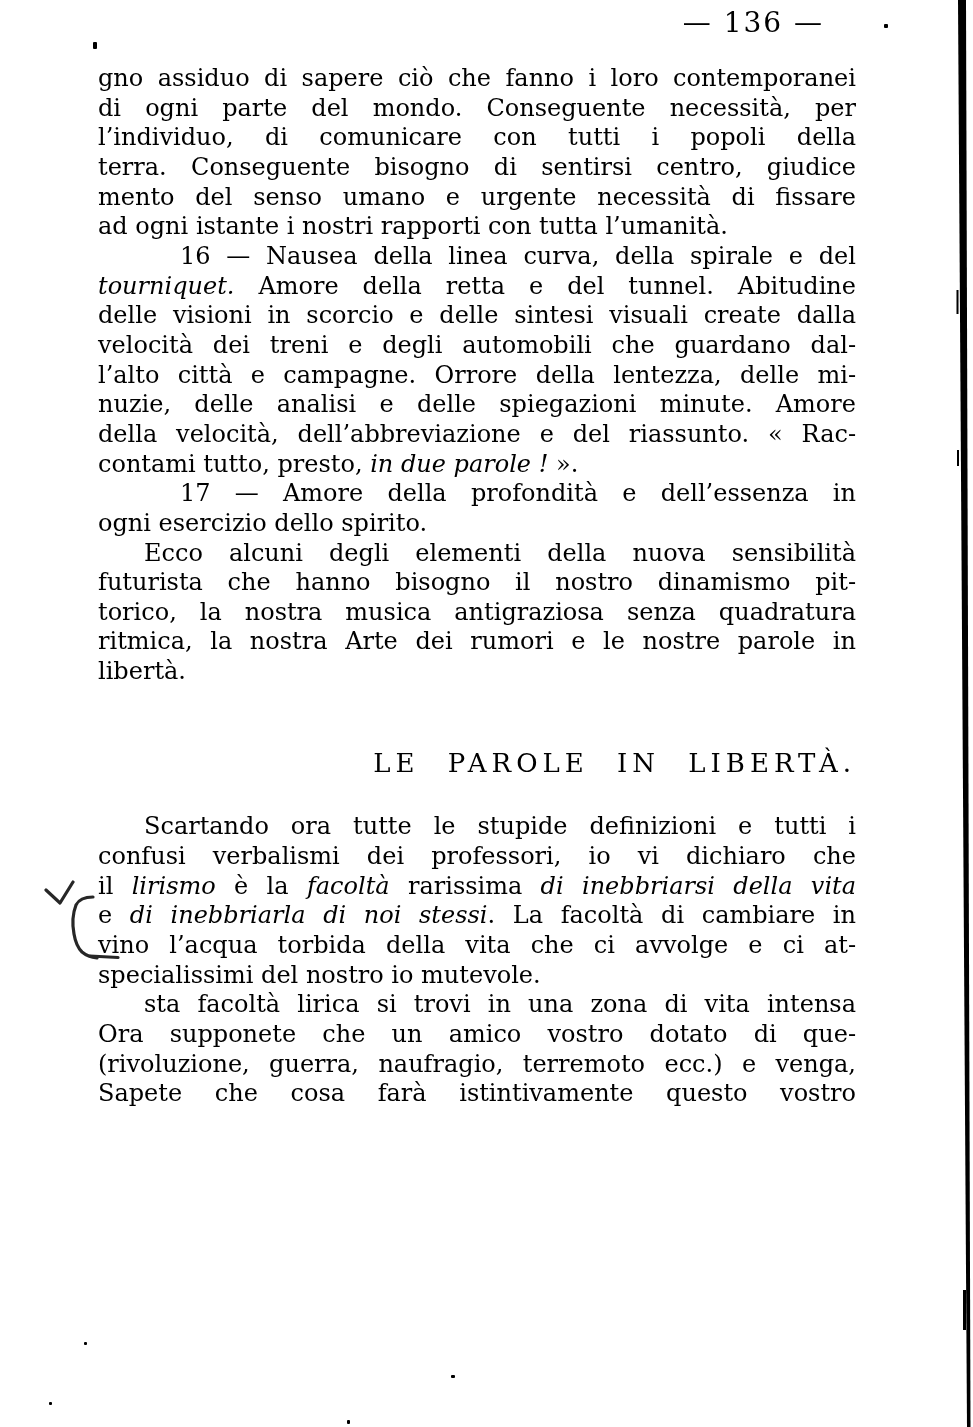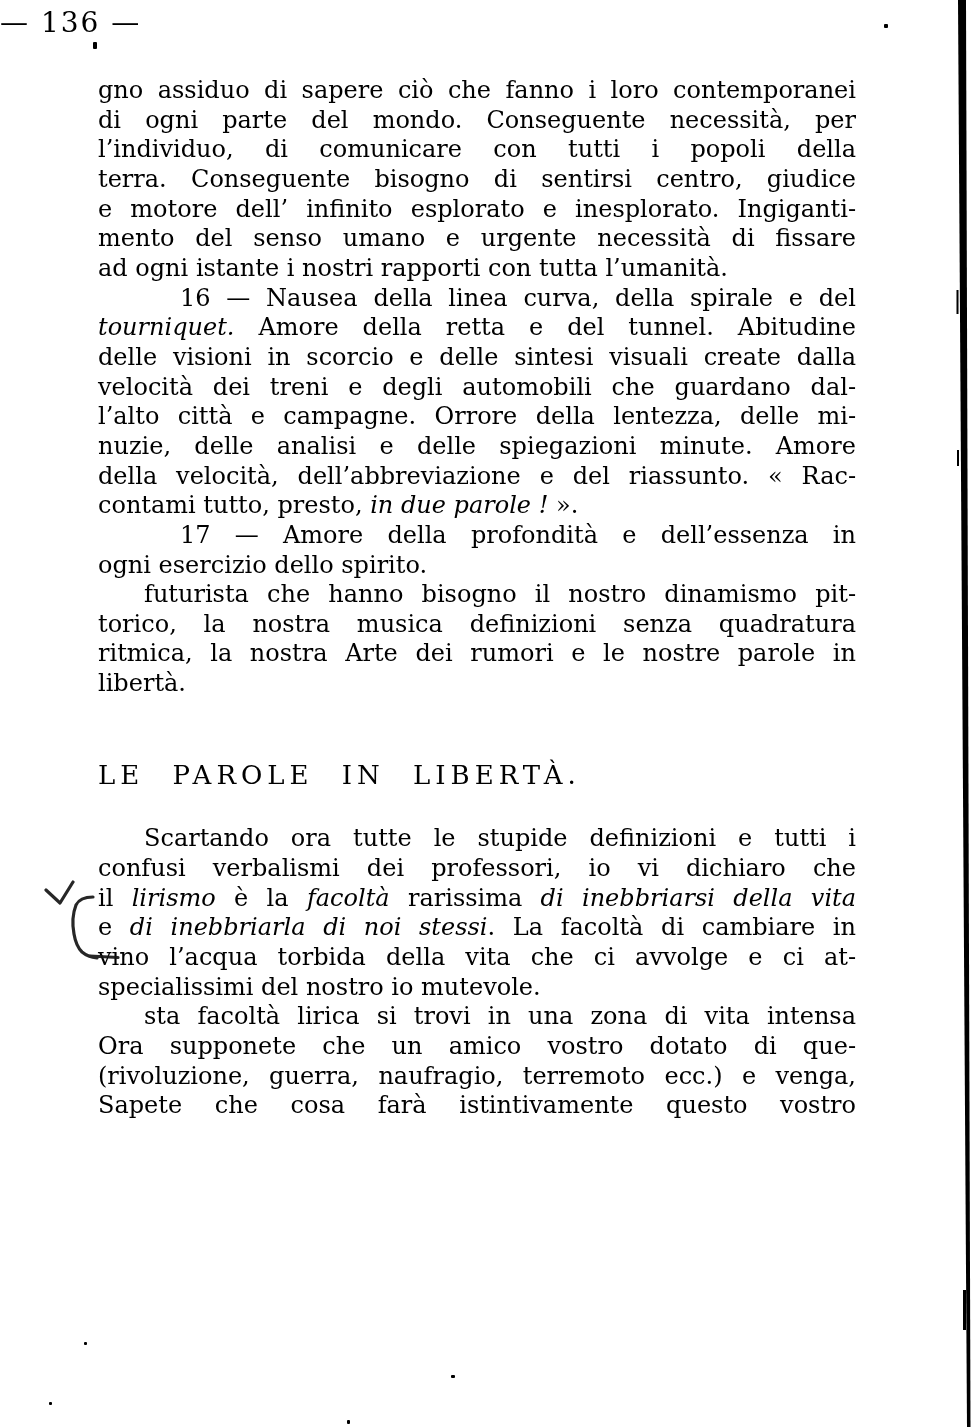--- a/index.html
+++ b/index.html
@@ -6,82 +6,82 @@
   body {
     width:973px; height:1427px;
     background:#ffffff;
     position:relative;
     overflow:hidden;
     font-family:"DejaVu Serif", serif;
     color:#000000;
   }
   .pageno {
     position:absolute; top:6px; left:0; width:824px;
-    text-align:left;
+    text-align:right;
     font-size:28px; letter-spacing:2px;
   }
   .text-block {
     position:absolute; left:98px; top:64px; width:758px;
-    font-size:24px; line-height:29.65px;margin-top:12px;
+    font-size:24px; line-height:29.65px;
   }
   .para { margin:0; }
   .line {
     text-align:justify;
     text-align-last:justify;
     min-height:29.65px;
   }
   .line.last { text-align-last:left; }
   .para.indent-item   .line:first-child { padding-left:82px; }
   .para.indent-normal .line:first-child { padding-left:46px; }
   .para.indent-none   .line:first-child { padding-left:0; }
   .heading {
     font-size:26px;
     letter-spacing:5px;
     word-spacing:15px;
     margin-top:62px;
     margin-bottom:34px;
-    text-align:left;
+    text-align:right;
   }
   .gutter-bar { position:absolute; top:0; right:0; width:973px; height:1427px; pointer-events:none; }
   .pencil-mark { position:absolute; left:28px; top:852px; pointer-events:none; }
   .speck { position:absolute; background:#000; border-radius:1px; }
 </style>
 </head>
 <body>
 
 <div class="pageno">— 136 —</div>
 
 <div class="text-block">
   <div id="content">
       <div class="para indent-none">
         <div class="line"><span>gno assiduo di sapere ciò che fanno i loro contemporanei</span></div>
         <div class="line"><span>di ogni parte del mondo. Conseguente necessità, per</span></div>
         <div class="line"><span>l’individuo, di comunicare con tutti i popoli della</span></div>
         <div class="line"><span>terra. Conseguente bisogno di sentirsi centro, giudice</span></div>
-        <div class="line"><span>e motore dell’ infinito esplorato e inesplorato. Ingiganti-</span></div>
         <div class="line"><span>mento del senso umano e urgente necessità di fissare</span></div>
         <div class="line last"><span>ad ogni istante i nostri rapporti con tutta l’umanità.</span></div>
       </div>
       <div class="para indent-item">
         <div class="line"><span>16 — Nausea della linea curva, della spirale e del</span></div>
         <div class="line"><i>tourniquet.</i><span> Amore della retta e del tunnel. Abitudine</span></div>
         <div class="line"><span>delle visioni in scorcio e delle sintesi visuali create dalla</span></div>
         <div class="line"><span>velocità dei treni e degli automobili che guardano dal-</span></div>
         <div class="line"><span>l’alto città e campagne. Orrore della lentezza, delle mi-</span></div>
         <div class="line"><span>nuzie, delle analisi e delle spiegazioni minute. Amore</span></div>
         <div class="line"><span>della velocità, dell’abbreviazione e del riassunto. « Rac-</span></div>
         <div class="line last"><span>contami tutto, presto, </span><i>in due parole !</i><span> ».</span></div>
       </div>
       <div class="para indent-item">
         <div class="line"><span>17 — Amore della profondità e dell’essenza in</span></div>
         <div class="line last"><span>ogni esercizio dello spirito.</span></div>
       </div>
       <div class="para indent-normal">
+        <div class="line"><span>Ecco alcuni degli elementi della nuova sensibilità</span></div>
         <div class="line"><span>futurista che hanno bisogno il nostro dinamismo pit-</span></div>
-        <div class="line"><span>torico, la nostra musica definizioni senza quadratura</span></div>
+        <div class="line"><span>torico, la nostra musica antigraziosa senza quadratura</span></div>
         <div class="line"><span>ritmica, la nostra Arte dei rumori e le nostre parole in</span></div>
         <div class="line last"><span>libertà.</span></div>
       </div>
       <div class="heading">LE PAROLE IN LIBERTÀ.</div>
       <div class="para indent-normal">
         <div class="line"><span>Scartando ora tutte le stupide definizioni e tutti i</span></div>
         <div class="line"><span>confusi verbalismi dei professori, io vi dichiaro che</span></div>
         <div class="line"><span>il </span><i>lirismo</i><span> è la </span><i>facoltà</i><span> rarissima </span><i>di inebbriarsi della vita</i></div>
         <div class="line"><span>e </span><i>di inebbriarla di noi stessi</i><span>. La facoltà di cambiare in</span></div>
         <div class="line"><span>vino l’acqua torbida della vita che ci avvolge e ci at-</span></div>

